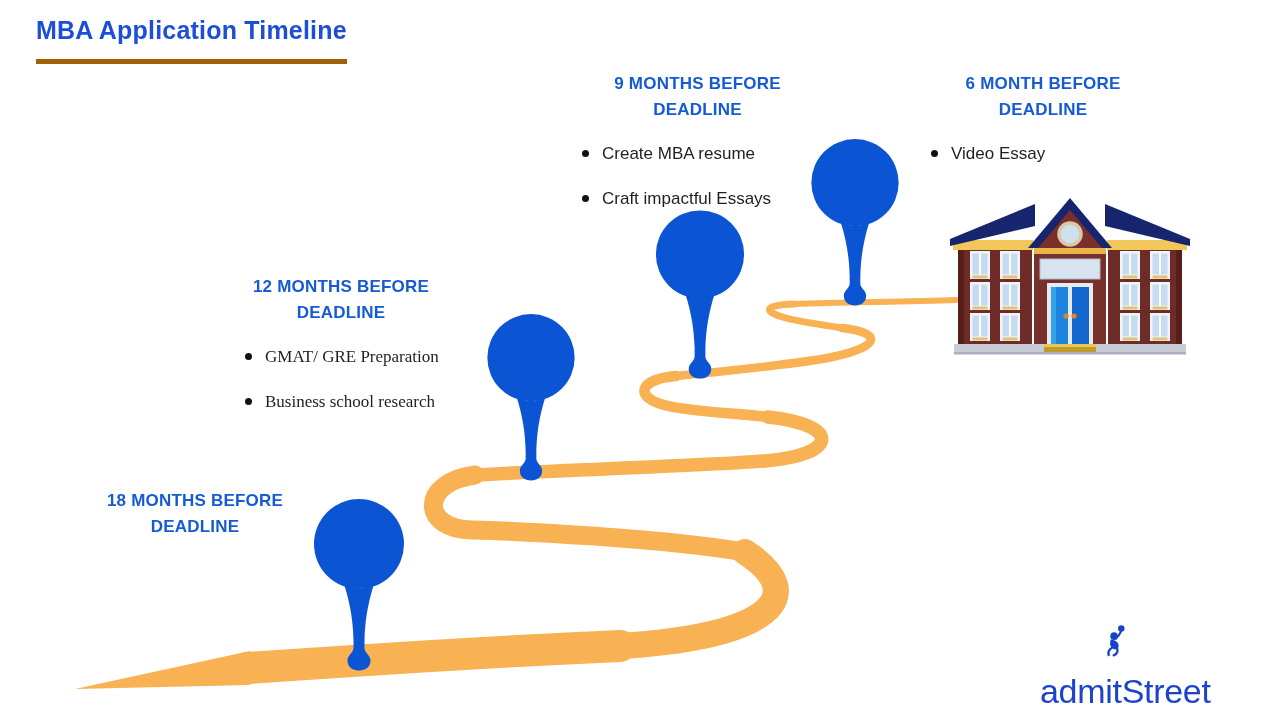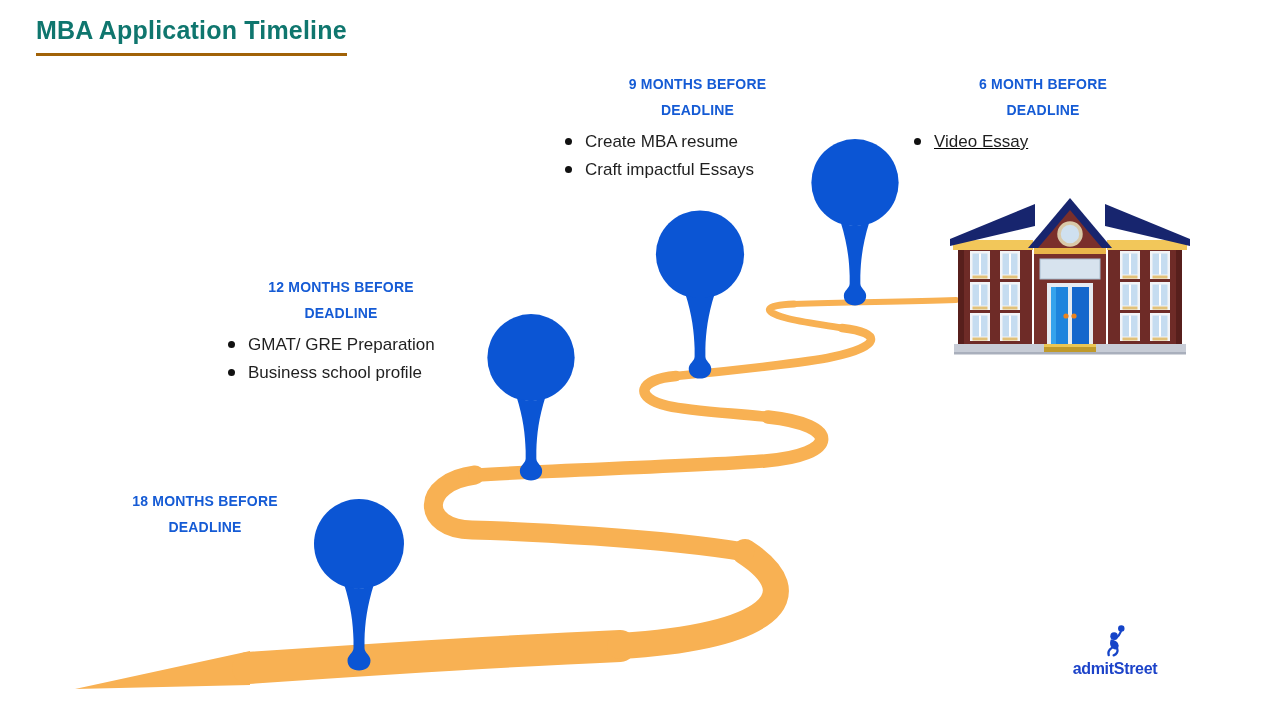--- a/index.html
+++ b/index.html
@@ -3,53 +3,53 @@
 <meta charset="utf-8">
 <style>
   html,body { margin:0; padding:0; background:#ffffff; }
   .canvas {
     position:relative; width:1280px; height:720px; overflow:hidden;
     background:#ffffff;
     font-family:"Liberation Sans","DejaVu Sans",sans-serif;
   }
   .page-title {
     position:absolute; left:36px; top:16px;
-    font-size:25px; font-weight:bold; color:#0f766e;
-    border-bottom:3px solid #a16207; padding-bottom:8px;
+    font-size:25px; font-weight:bold; color:#1d4ed8;
+    border-bottom:5px solid #a16207; padding-bottom:14px;
     letter-spacing:0.2px;
   }
   .roadmap-svg { position:absolute; left:0; top:0; width:1280px; height:720px; }
   .milestone { position:absolute; }
   .milestone-heading {
     text-align:center; color:#155bd5; font-weight:bold;
-    font-size:14px; line-height:26px; letter-spacing:0.2px;
+    font-size:17px; line-height:26px; letter-spacing:0.2px;
   }
   .milestone-list { margin:5px 0 0 0; padding:0; list-style:none; }
   .milestone-list li {
-    position:relative; padding-left:22px; margin:0;
+    position:relative; padding-left:22px; margin:17px;
     font-size:17px; line-height:28px; color:#1f1f1f;
   }
   .milestone-list li::before {
     content:""; position:absolute; left:2px; top:10px;
     width:7px; height:7px; border-radius:50%; background:#111111;
   }
-  .m-18 { left:70px;  top:488px; width:270px; }
+  .m-18 { left:60px;  top:488px; width:270px; }
   .m-18 .milestone-list { margin-left:27px; }
   .m-12 { left:211px; top:274px; width:260px; }
-  .m-12 .milestone-list { margin-left:15px; }
+  .m-12 .milestone-list { margin-left:15px;font-family:Liberation Serif, serif; }
   .m-9  { left:545px; top:71px;  width:305px; }
   .m-9  .milestone-list { margin-left:18px; }
   .m-1  { left:900px; top:71px;  width:286px; }
-  .m-1  .milestone-list { margin-left:12px;text-decoration:underline; }
+  .m-1  .milestone-list { margin-left:12px; }
   .building { position:absolute; left:950px; top:196px; width:240px; height:165px; }
   .brand { position:absolute; left:1040px; top:624px; width:150px; text-align:center; }
   .brand-icon { display:block; margin:0 auto; width:36px; height:36px; }
   .brand-name {
-    display:block; margin-top:0px;
-    font-size:16px; font-weight:bold; color:#1c43c9; letter-spacing:-0.3px;
+    display:block; margin-top:12px;
+    font-size:34px; font-weight:normal; color:#1c43c9; letter-spacing:-0.3px;
   }
 </style>
 </head>
 <body>
 
 <div class="canvas">
 
   <div class="page-title">MBA Application Timeline</div>
 
   <svg class="roadmap-svg" viewBox="0 0 1280 720" xmlns="http://www.w3.org/2000/svg" aria-hidden="true">
@@ -96,21 +96,21 @@
     </div>
   </div>
 
   <div class="milestone m-12">
     <div class="milestone-heading">
       <div>12 MONTHS BEFORE</div>
       <div>DEADLINE</div>
     </div>
     <ul class="milestone-list">
       <li>GMAT/ GRE Preparation</li>
-      <li>Business school profile</li>
+      <li>Business school research</li>
     </ul>
   </div>
 
   <div class="milestone m-9">
     <div class="milestone-heading">
       <div>9 MONTHS BEFORE</div>
       <div>DEADLINE</div>
     </div>
     <ul class="milestone-list">
       <li>Create MBA resume</li>

